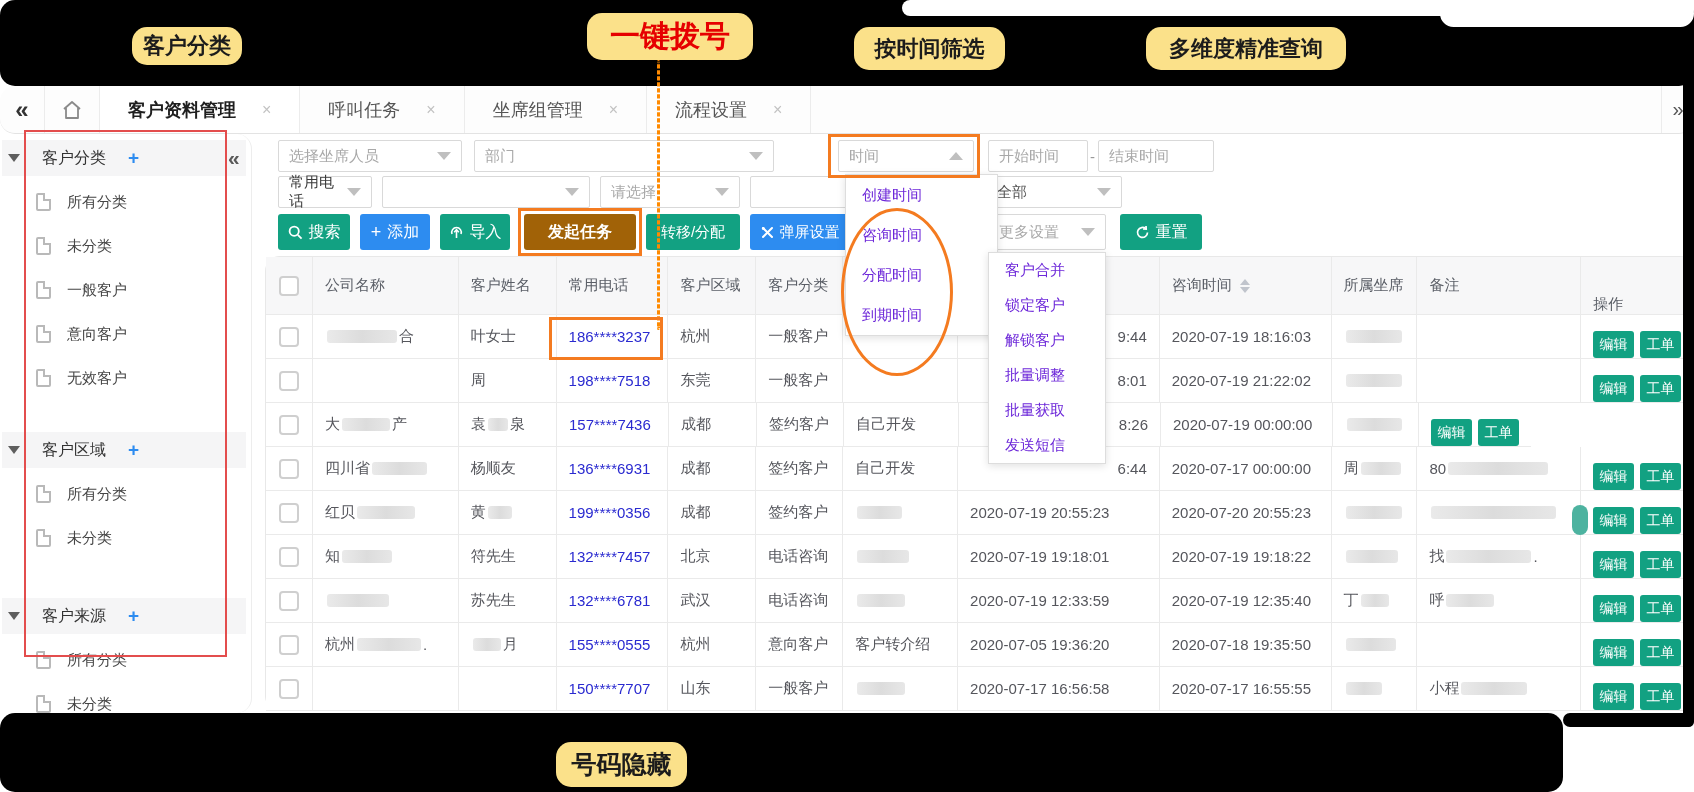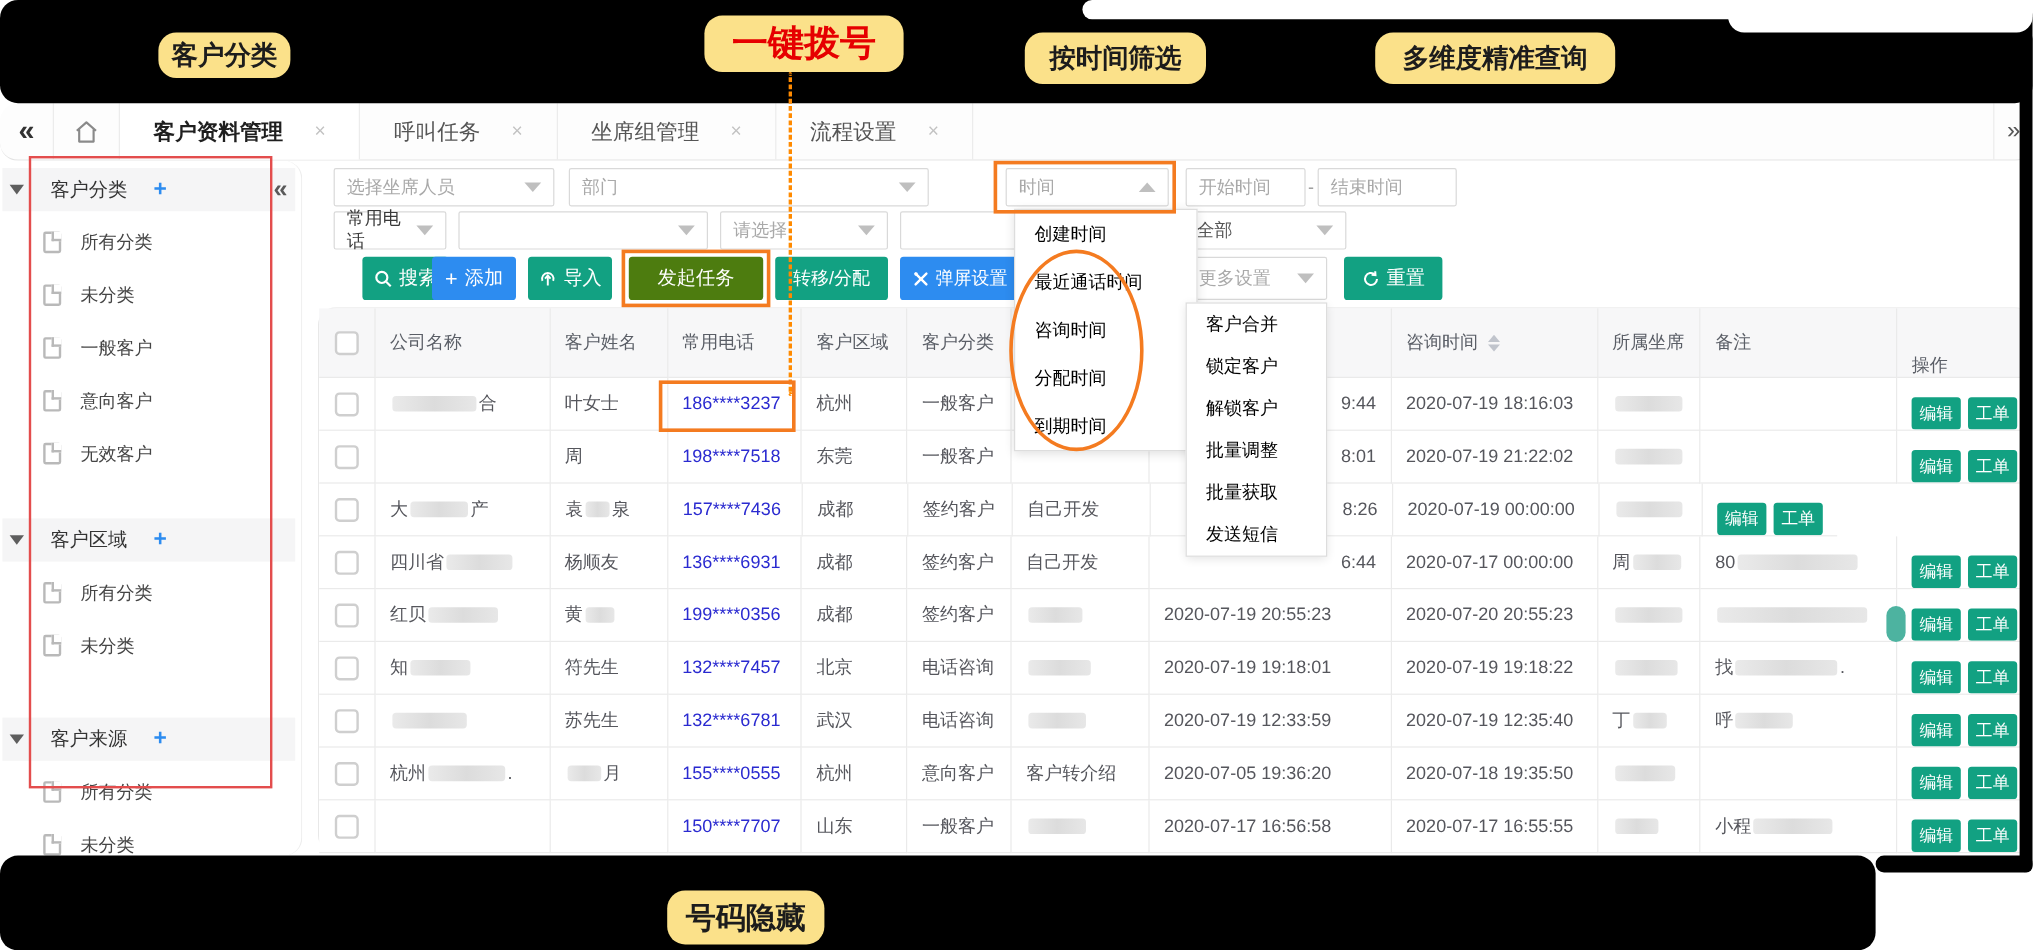--- a/index.html
+++ b/index.html
@@ -39,26 +39,26 @@
   .selbox .ph { color:#a9a9a9; }
   .selbox .val { color:#3a3a3a; }
   .caret-d { margin-left:auto; width:0; height:0; border-left:7px solid transparent; border-right:7px solid transparent; border-top:8px solid #bfbfbf; }
   .caret-u { margin-left:auto; width:0; height:0; border-left:7px solid transparent; border-right:7px solid transparent; border-bottom:8px solid #bfbfbf; }
   .dash { position:absolute; color:#999; font-size:15px; }
 
   
   .btn { position:absolute; height:36px; border:none; border-radius:3px; color:#fff; font-size:16px; display:flex; align-items:center; justify-content:center; gap:6px; font-family:inherit; cursor:pointer; }
   .btn.teal { background:#12a182; }
   .btn.blue { background:#2d8cf0; }
-  .btn.orange { background:#4d7c0f; }
+  .btn.orange { background:#a16207;font-weight:bold; }
   .rowbtn { border:none; border-radius:3px; background:#12a182; color:#fff; font-size:14px; width:41px; height:27px; font-family:inherit; cursor:pointer; }
 
   
   .menu { position:absolute; background:#fff; border:1px solid #ddd; box-shadow:0 2px 8px rgba(0,0,0,.12); z-index:40; }
-  .menu .mi { display:flex; align-items:center; padding-left:16px; font-size:15px; color:#000000; }
+  .menu .mi { display:flex; align-items:center; padding-left:16px; font-size:15px; color:#6d28d9; }
 
   
   #tbl { left:265px; top:256px; width:1429px; border:1px solid #e8e8e8; border-bottom:none; z-index:2; }
   .trow { display:flex; }
   .trow.head { height:58px; background:#f7f7f8; }
   .trow.body { height:44px; background:#fff; }
   .cell { border-right:1px solid #eaeaea; border-bottom:1px solid #eaeaea; display:flex; align-items:center; padding:0 12px; font-size:15px; color:#55565c; overflow:hidden; white-space:nowrap; }
   .cell:last-child { border-right:none;align-items:flex-end; }
   .trow.head .cell { color:#5a5e66; font-size:15px; }
   .phone { color:#2a2ad0; }
@@ -212,21 +212,21 @@
   <div class="selbox" style="left:600px;top:176px;width:140px;">
     <span class="ph">请选择</span>
     <span class="caret-d"></span>
   </div>
   <div class="selbox" style="left:750px;top:176px;width:226px;"></div>
   <div class="selbox" style="left:986px;top:176px;width:136px;">
     <span class="val" style="color:#555;">全部</span>
     <span class="caret-d"></span>
   </div>
 
-  <button class="btn teal" style="left:278px;top:214px;width:72px;margin-left:24px;">
+  <button class="btn teal" style="left:278px;top:214px;width:72px;">
     <svg width="15" height="15" viewBox="0 0 15 15">
         <circle cx="6.2" cy="6.2" r="4.6" fill="none" stroke="#fff" stroke-width="1.8"></circle>
         <line x1="9.8" y1="9.8" x2="13.6" y2="13.6" stroke="#fff" stroke-width="1.8"></line>
       </svg>
     <span>搜索</span>
   </button>
   <button class="btn blue" style="left:360px;top:214px;width:70px;">
     <span style="font-size:18px;">+</span>
     <span>添加</span>
   </button>
@@ -585,21 +585,20 @@
           <button class="rowbtn">编辑</button>
           <button class="rowbtn">工单</button>
         </div>
       </div>
     </div>
 
   <div class="abs" style="left:1572px;top:505px;width:16px;height:30px;border-radius:8px;background:#4db3a0;z-index:4;"></div>
 
   <div id="time-menu" class="menu" style="left:845px;top:174px;width:153px;">
       <div class="mi" style="height: 40px;">创建时间</div>
-      <div class="mi" style="height: 40px;">最近通话时间</div>
       <div class="mi" style="height: 40px;">咨询时间</div>
       <div class="mi" style="height: 40px;">分配时间</div>
       <div class="mi" style="height: 40px;">到期时间</div>
     </div>
   <div id="more-menu" class="menu" style="left:988px;top:252px;width:118px;">
       <div class="mi" style="height: 35px;">客户合并</div>
       <div class="mi" style="height: 35px;">锁定客户</div>
       <div class="mi" style="height: 35px;">解锁客户</div>
       <div class="mi" style="height: 35px;">批量调整</div>
       <div class="mi" style="height: 35px;">批量获取</div>

